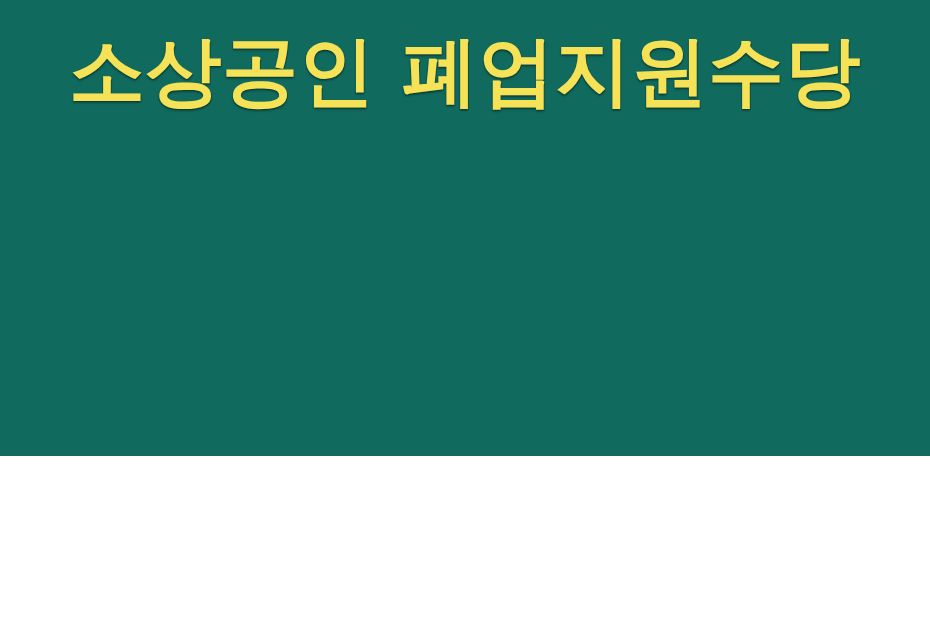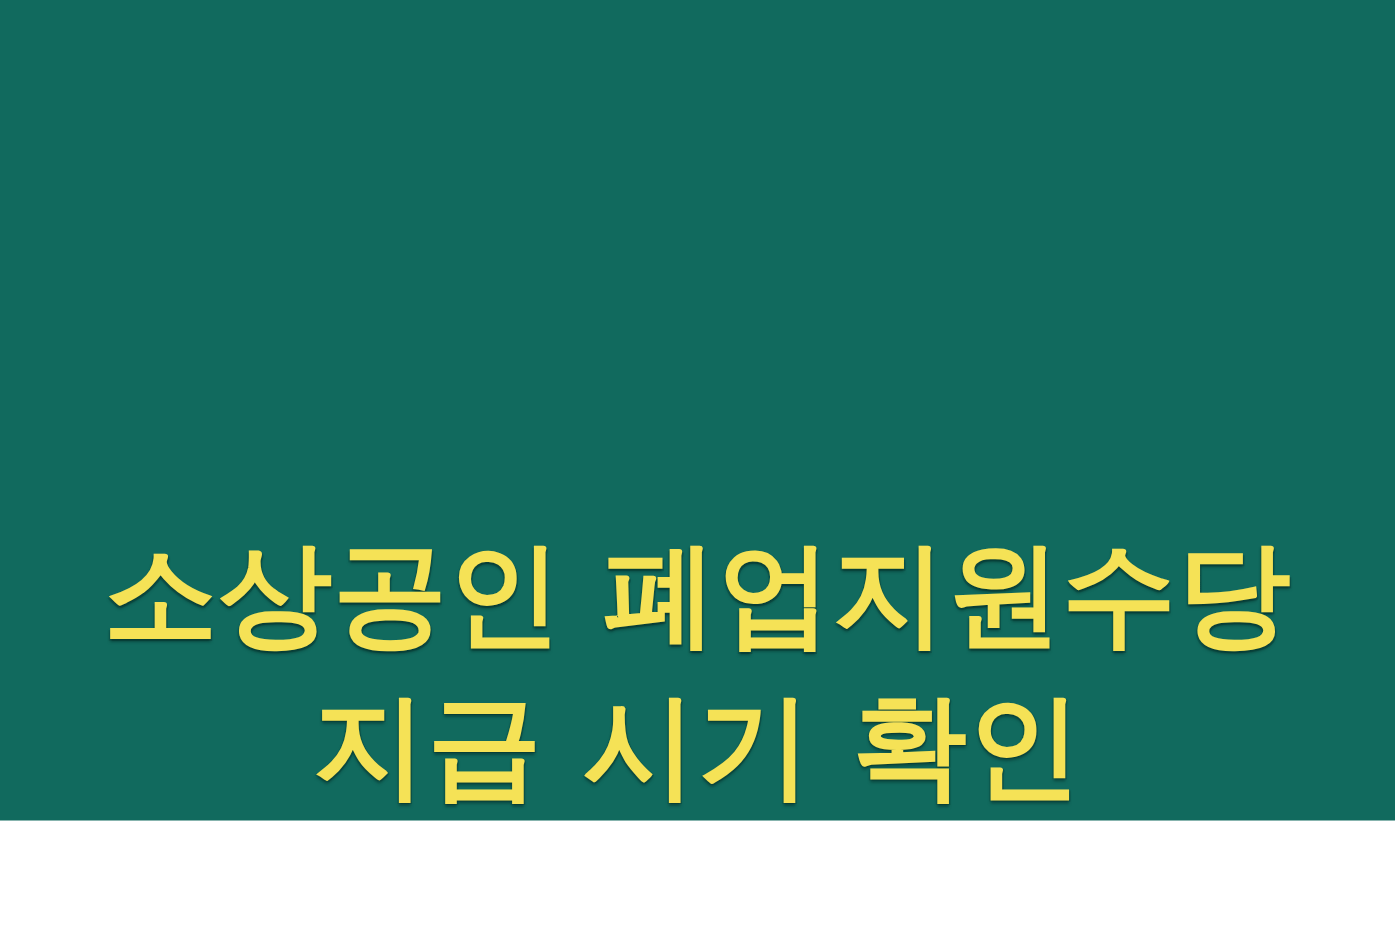--- a/index.html
+++ b/index.html
@@ -11,27 +11,27 @@
     width: 930px;
     height: 620px;
     overflow: hidden;
     font-family: "DejaVu Sans", "Liberation Sans", sans-serif;
   }
 
   
   .banner {
     position: relative;
     width: 930px;
-    height: 547px;
+    height: 456px;
     box-sizing: border-box;
     background-color: #116a5e;
     display: flex;
     flex-direction: column;
     align-items: center;
-    justify-content: flex-end;
+    justify-content: flex-start;
   }
 
   
   .headline-block {
     display: flex;
     flex-direction: column;
     align-items: center;
     justify-content: center;
     width: 100%;
     margin-top: 22px;
@@ -60,17 +60,16 @@
 </style>
 </head>
 <body>
 
 <div class="banner">
 
   <div class="headline-block">
 
     <span class="headline-line line-1">소상공인 폐업지원수당</span>
 
-    <span class="headline-line line-2">지급 시기 확인</span>
 
   </div>
 
 </div>
 
 </body></html>

